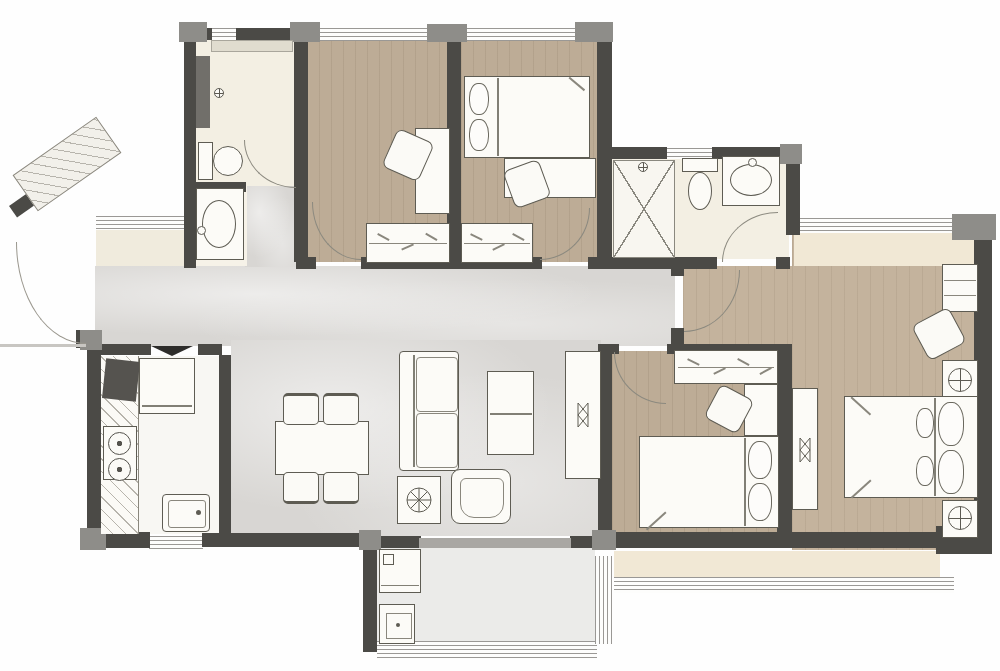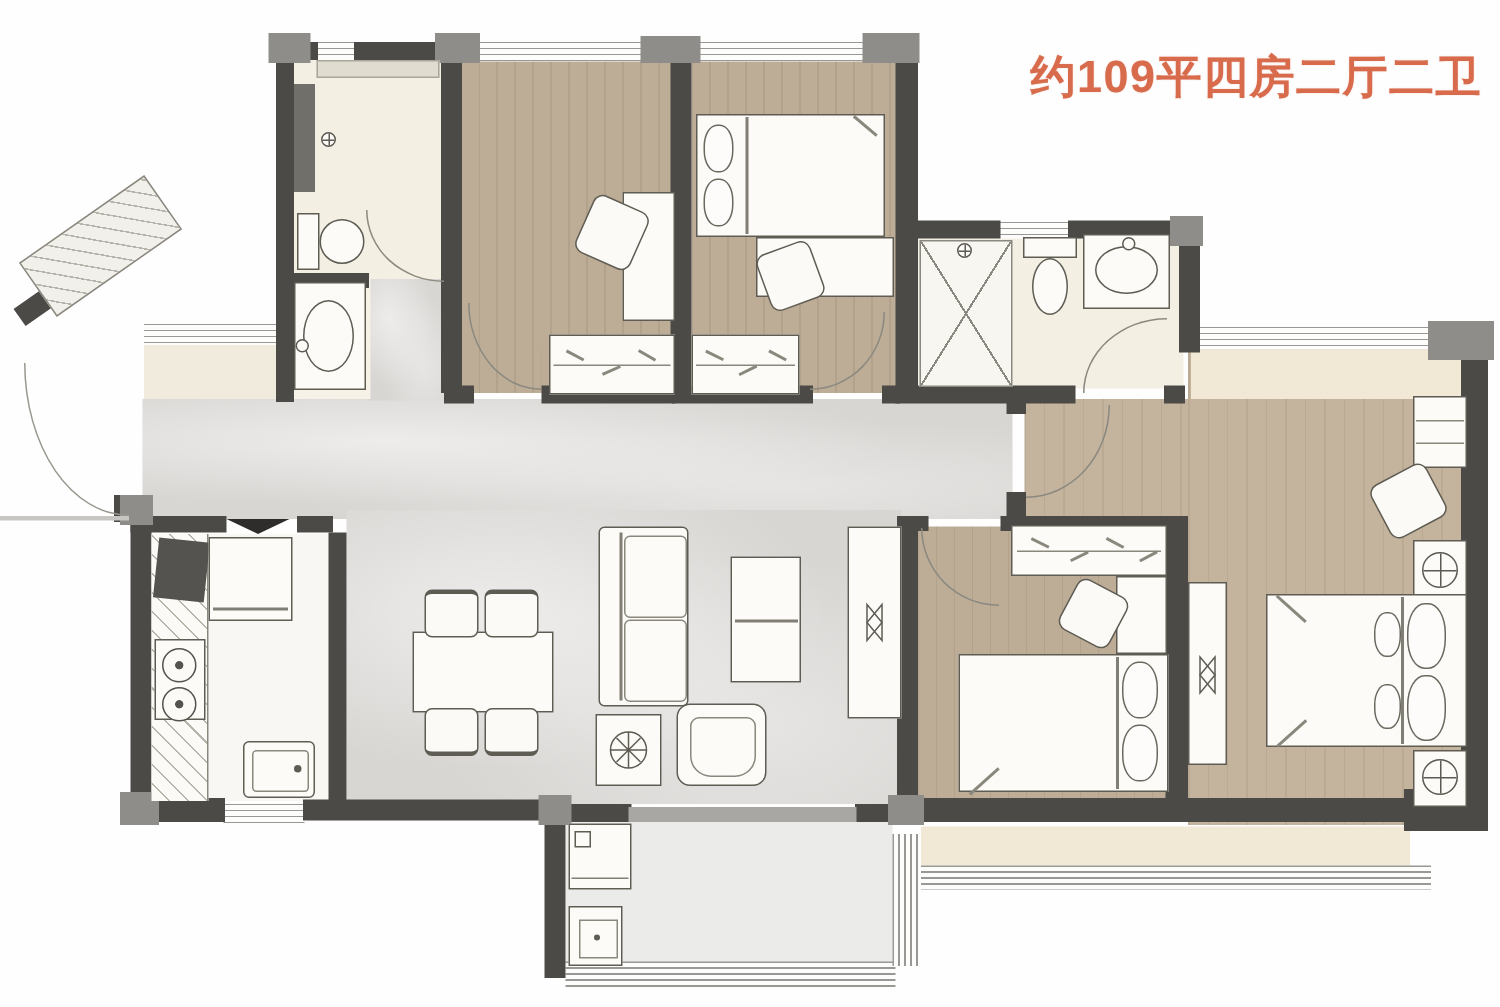--- a/index.html
+++ b/index.html
@@ -275,15 +275,14 @@
 
   <div class="fur" style="left:379px;top:549px;width:42px;height:44px;">
     <i class="abs" style="left:3px;top:4px;width:9px;height:9px;border:1px solid #5e5c53;"></i>
     <i class="ln" style="left:1px;bottom:6px;width:38px;height:1.2px;"></i>
   </div>
   <div class="fur" style="left:379px;top:604px;width:36px;height:40px;">
     <i class="abs" style="left:6px;top:8px;width:24px;height:24px;border:1px solid #8a877d;"></i>
     <i class="abs" style="left:16px;top:18px;width:4px;height:4px;background:#5e5c53;border-radius:50%;"></i>
   </div>
 
-  <div class="title">约109平四房二厅二卫</div>
 
 </div>
 
 </body></html>

